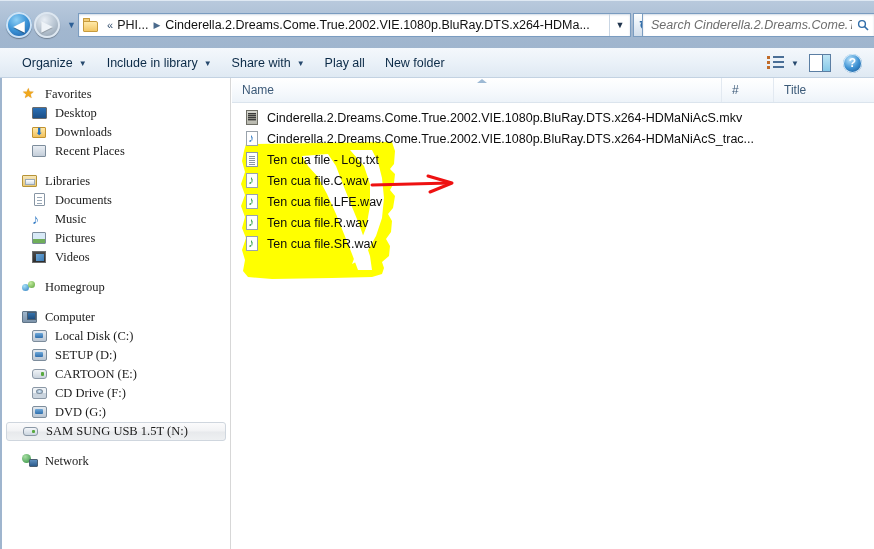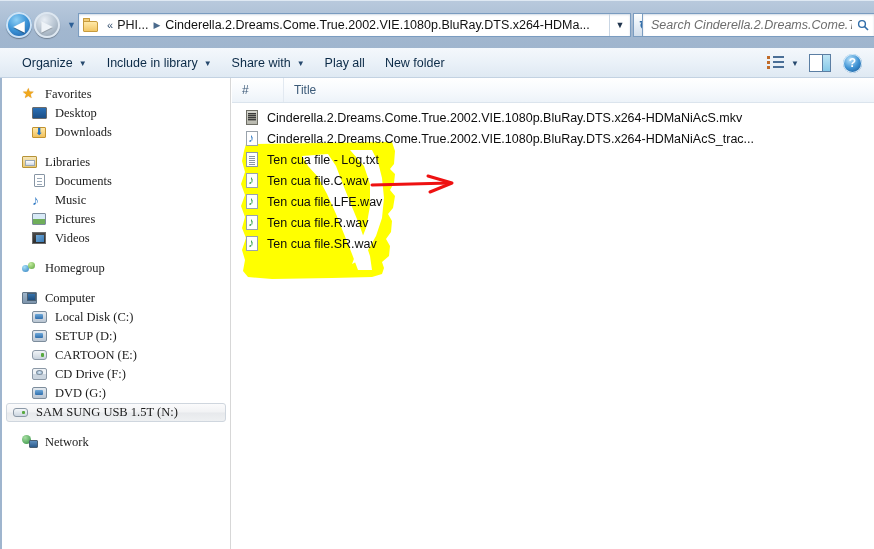--- a/index.html
+++ b/index.html
@@ -204,21 +204,21 @@
     position: relative;
     height: 19px;
     display: flex; align-items: center;
     padding-left: 22px;
     color: #1b1b1b; font-size: 12.5px;
     white-space: nowrap;
   }
   .nav-row.child { padding-left: 32px; }
   .nav-row.selected {
     margin: 0 4px 0 6px;
-    padding-left: 6px;
+    padding-left: 16px;
     border: 1px solid #cfd6de;
     border-radius: 3px;
     background: linear-gradient(to bottom,#fbfbfc 0%,#f1f2f4 48%,#e7e9ec 52%,#eef0f2 100%);
     height: 19px;
     box-sizing: border-box;
   }
   .nav-gap { height: 11px; }
   .nav-icon {
     width: 17px; height: 15px; margin-right: 6px; flex: none;
     position: relative;
@@ -532,20 +532,26 @@
             <span class="ic-desktop" style="display: block;"></span>
           </span>
           <span class="nav-label">Desktop</span>
         </div>
         <div class="nav-row child">
           <span class="nav-icon">
             <span class="ic-dl-folder" style="display: block;"></span>
           </span>
           <span class="nav-label">Downloads</span>
         </div>
+        <div class="nav-row child">
+          <span class="nav-icon">
+            <span class="ic-recent" style="display: block;"></span>
+          </span>
+          <span class="nav-label">Recent Places</span>
+        </div>
         <div class="nav-gap"></div>
         <div class="nav-row">
           <span class="nav-icon">
             <span class="ic-lib" style="display: block;"></span>
           </span>
           <span class="nav-label">Libraries</span>
         </div>
         <div class="nav-row child">
           <span class="nav-icon">
             <span class="ic-doc" style="display: block;"></span>
@@ -626,20 +632,24 @@
             <span class="ic-network" style="display: block;"></span>
           </span>
           <span class="nav-label">Network</span>
         </div>
       </div>
   </div>
 
   <div class="listpane">
 
     <div class="colhead">
+      <div class="colhead-cell col-name">
+        <span class="sortmark"></span>
+        <span>Name</span>
+      </div>
       <div class="colhead-cell col-num">
         <span>#</span>
       </div>
       <div class="colhead-cell col-title">
         <span>Title</span>
       </div>
     </div>
 
     <svg class="annot-layer" viewBox="0 0 642 471">
       <path d="M12,73 L14,66 L160,64 L163,73 L162,86 L158,91 L163,96 L162,105

